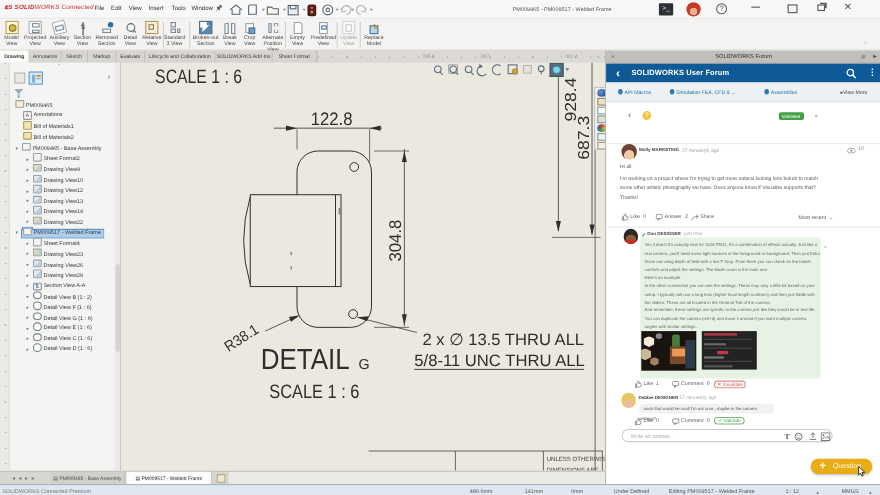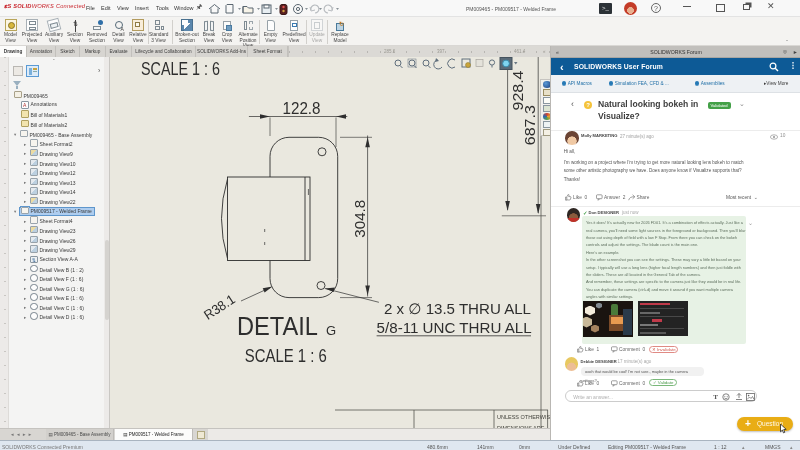--- a/index.html
+++ b/index.html
@@ -365,21 +365,20 @@
     </div>
     <div id="ftabs">
       <span class="ftab" style="left:11px;"><span class="fdot"></span>API Macros</span>
       <span class="ftab" style="left:58px;"><span class="fdot"></span>Simulation FEA, CFD &amp; ...</span>
       <span class="ftab" style="left:144px;"><span class="fdot"></span>Assemblies</span>
       <span class="ftab" style="left:213px;color:#3c3c3c;">▸View More</span>
     </div>
 
     <span style="position:absolute;left:20px;top:53px;font-size:9px;color:#555;">‹</span>
     <span style="position:absolute;left:33px;top:54.5px;width:8px;height:8px;border-radius:50%;background:#f5c33b;color:#fff;font-size:6px;text-align:center;line-height:8px;font-weight:bold;">?</span>
-    <div style="position:absolute;left:47px;top:51.5px;font-size:8.6px;font-weight:bold;color:#3d3d3d;line-height:12px;white-space:nowrap;">Natural looking bokeh in<br>Visualize?</div>
     <span style="position:absolute;left:156.6px;top:55.5px;width:23px;height:7px;background:#43a047;border-radius:2px;color:#fff;font-size:4.2px;text-align:center;line-height:7px;">Validated</span>
     <span style="position:absolute;left:188px;top:53.5px;font-size:7px;color:#888;">⌄</span>
     <div style="position:absolute;left:0px;top:83.6px;width:250px;height:1px;background:#ececec;"></div>
 
     <div style="position:absolute;left:14px;top:85px;width:13.5px;height:13.5px;border-radius:50%;background:radial-gradient(circle at 50% 72%,#f0c9a4 36%,#6b4434 40%);"></div>
     <span style="position:absolute;left:30px;top:87.3px;font-size:4.1px;font-weight:bold;color:#444;">Molly MARKETING</span>
     <span style="position:absolute;left:69px;top:87.5px;font-size:4.5px;color:#a0a0a0;">27 minute(s) ago</span>
     <svg width="8" height="6" style="position:absolute;left:219px;top:87.5px;">
         <ellipse cx="4" cy="3" rx="3.6" ry="2.2" fill="none" stroke="#909090" stroke-width="0.7"></ellipse>
         <circle cx="4" cy="3" r="1" fill="#909090"></circle>

